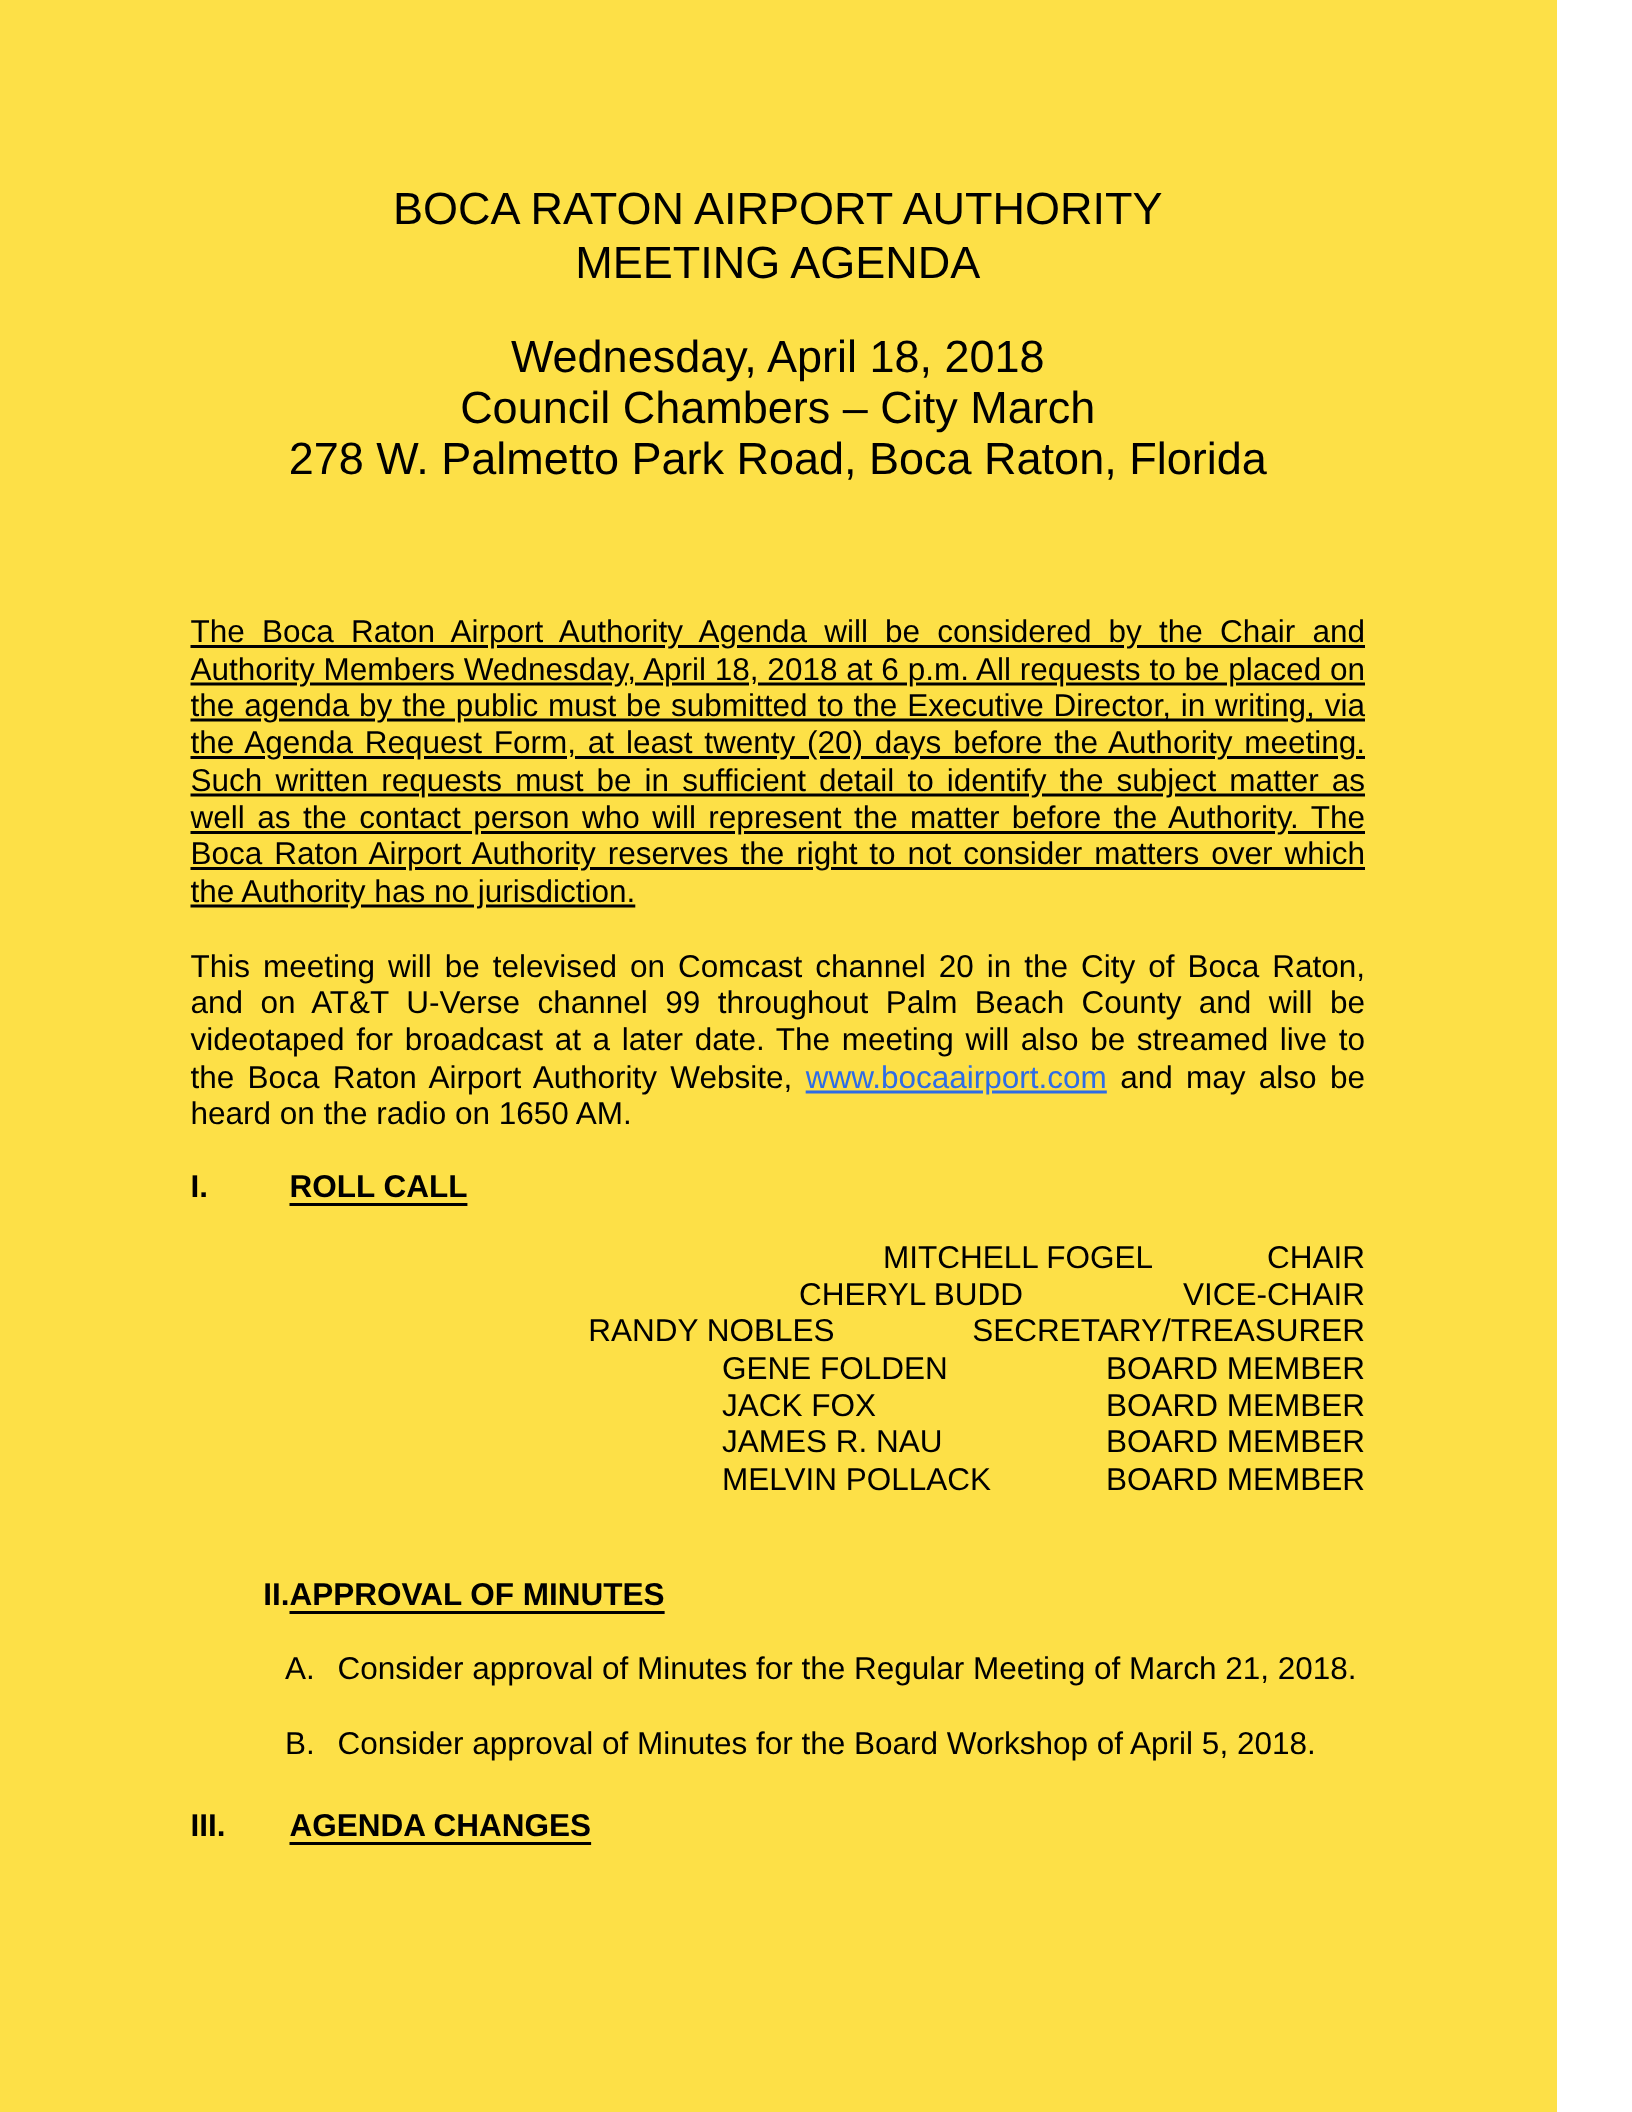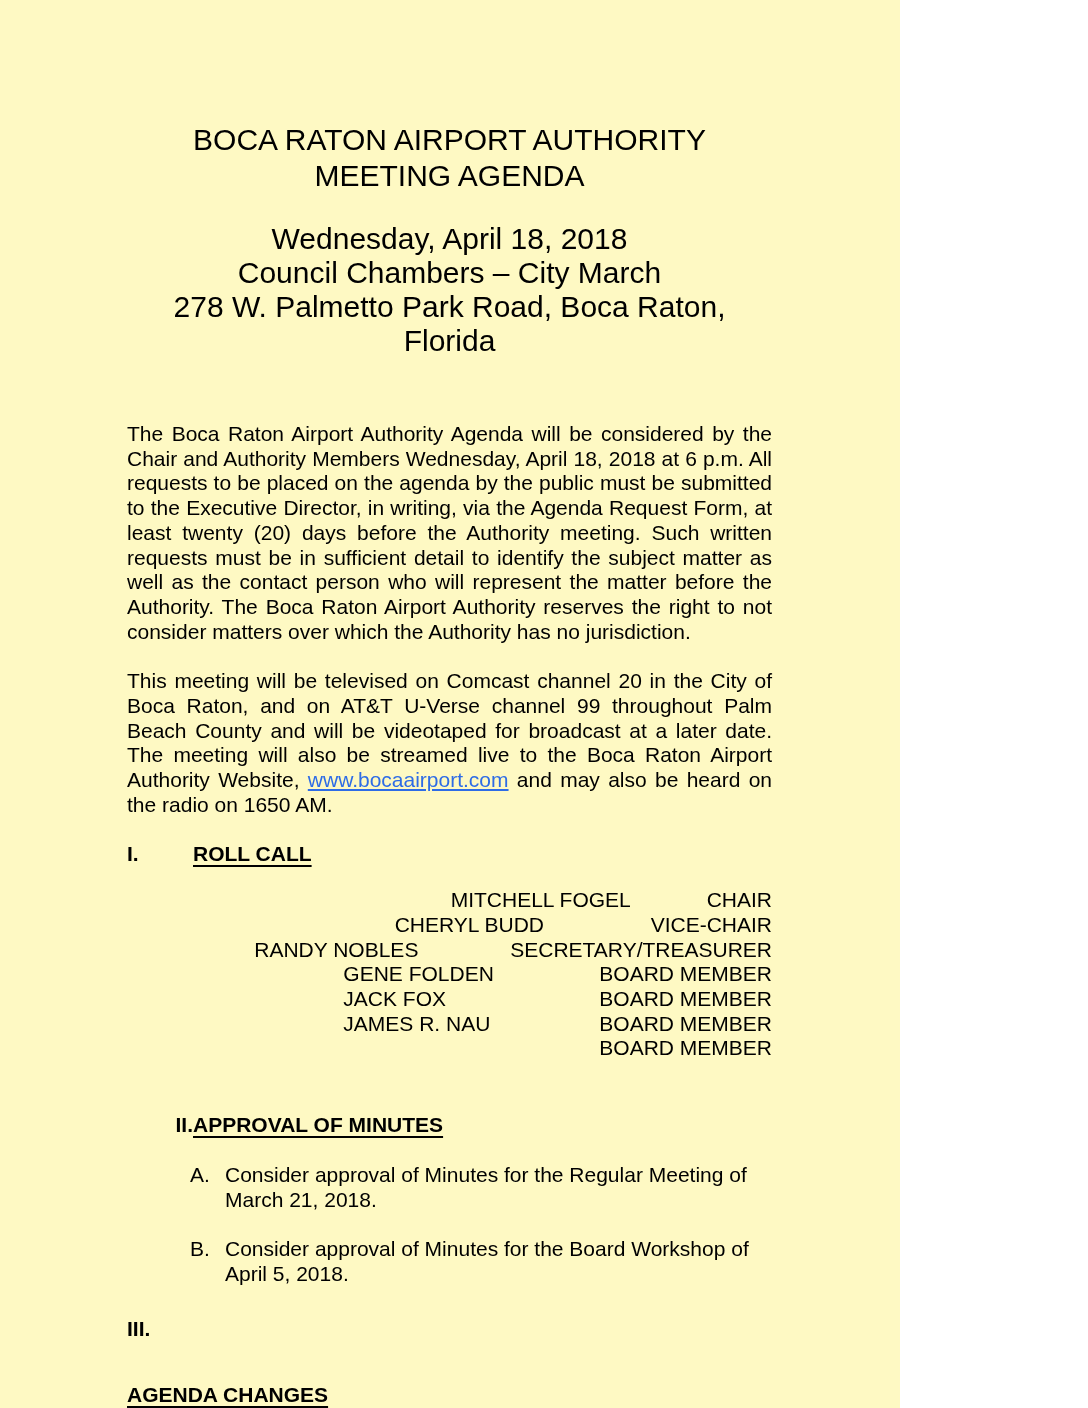--- a/index.html
+++ b/index.html
@@ -2,23 +2,23 @@
 <html><head>
 <meta charset="utf-8">
 <style>
   html, body {
     margin: 0;
     padding: 0;
     background: #ffffff;
   }
   .page {
     position: relative;
-    width: 900px;
+    width: 1038px;
     height: 1408px;
-    background: #fef9c3;
+    background: #fde047;
     color: #000000;
     font-family: "Liberation Sans", "DejaVu Sans", sans-serif;
     font-size: 21px;
     line-height: 24.7px;
     box-sizing: border-box;
     padding: 0 128px 0 127px;
     overflow: hidden;
   }
   .title-block {
     margin-top: 122px;
@@ -29,21 +29,21 @@
   .meeting-info {
     margin-top: 28px;
     text-align: center;
     font-size: 30px;
     line-height: 34px;
   }
   .body-paragraph {
     text-align: justify;
     margin: 0;
   }
-  .para-1 { margin-top: 64px; }
+  .para-1 { margin-top: 86px; text-decoration: underline; }
   .para-2 { margin-top: 25px; }
   .doc-link {
     text-decoration: underline;
     cursor: pointer;
   }
   .section-heading {
     display: flex;
     font-weight: bold;
     margin: 0;
   }
@@ -51,21 +51,21 @@
     width: 66px;
     flex: 0 0 66px;
   }
   .section-heading .heading-text {
     text-decoration: underline;
     text-decoration-thickness: 2px;
     text-underline-offset: 4px;
   }
   .sec-1 { margin-top: 24px; }
   .sec-2 { margin-top: 52px; text-align: right; }
-  .sec-3 { margin-top: 30px; flex-direction: column; }
+  .sec-3 { margin-top: 30px; }
   .roll-call-list {
     margin-top: 22px;
     margin-left: 130px;
   }
   .roll-call-row {
     display: flex;
     line-height: 24.7px;
     justify-content: flex-end;
   }
   .roll-call-row .member-name {
@@ -126,20 +126,21 @@
     </div>
     <div class="roll-call-row">
       <span class="member-name">JACK FOX</span>
       <span class="member-title">BOARD MEMBER</span>
     </div>
     <div class="roll-call-row">
       <span class="member-name">JAMES R. NAU</span>
       <span class="member-title">BOARD MEMBER</span>
     </div>
     <div class="roll-call-row">
+      <span class="member-name">MELVIN POLLACK</span>
       <span class="member-title">BOARD MEMBER</span>
     </div>
   </div>
 
   <div class="section-heading sec-2">
     <span class="numeral">II.</span>
     <span class="heading-text">APPROVAL OF MINUTES</span>
   </div>
 
   <div class="minutes-item">

